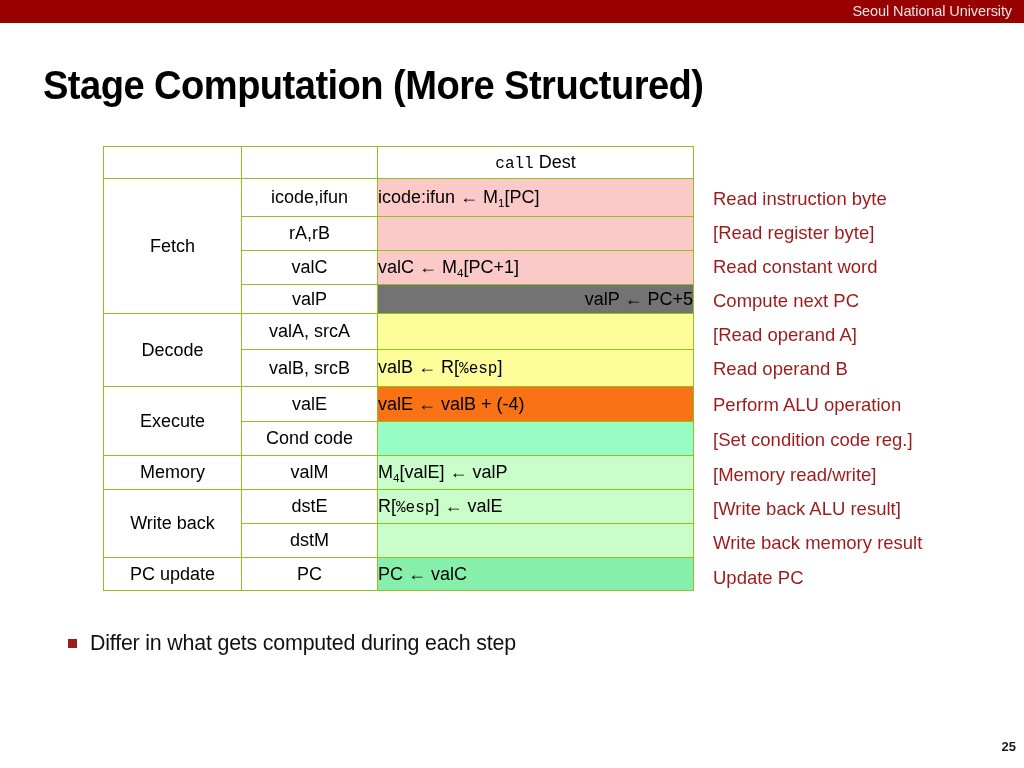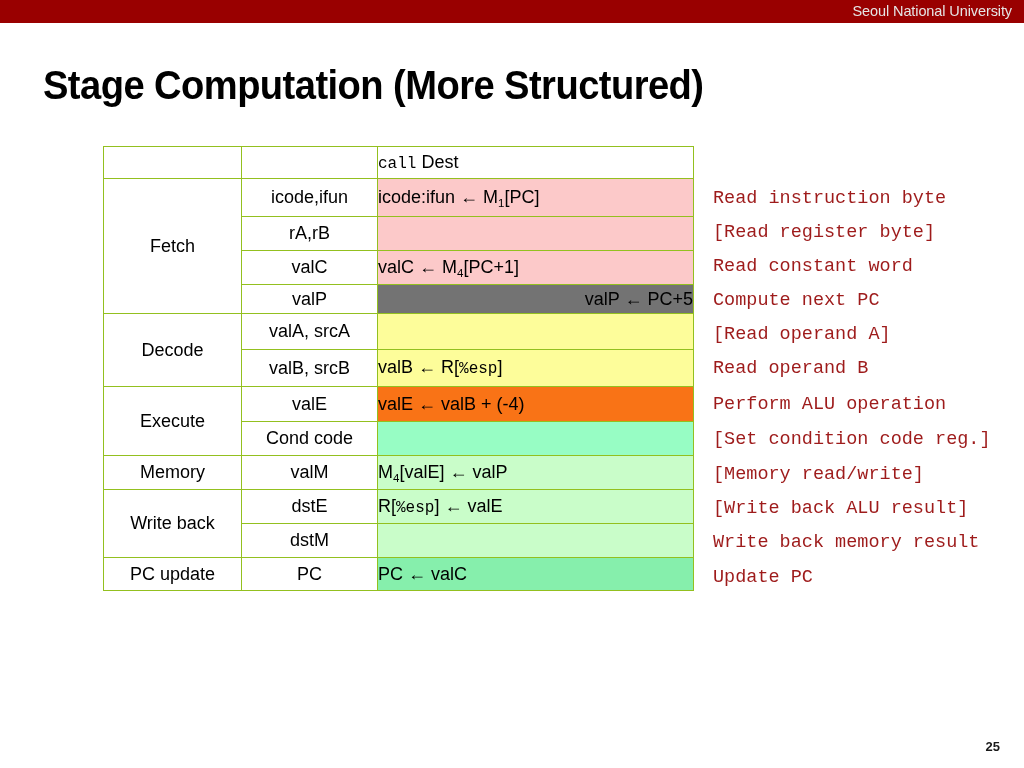--- a/index.html
+++ b/index.html
@@ -77,20 +77,21 @@
     border-top: none;
     border-bottom: none;
     border-right: none;
     background: transparent;
   }
   td.header-cell {
     background: #ffffff;
     font-size: 19px;
     height: 31px;
     padding-left: 5px;
+    text-align: center;
   }
   .bg-white  { background: #ffffff; }
 
   .mono {
     font-family: "Liberation Mono", "DejaVu Sans Mono", monospace;
     font-size: 16px;
   }
   sub {
     font-size: 11.5px;
     vertical-align: baseline;
@@ -101,21 +102,21 @@
   
   .notes {
     position: absolute;
     left: 713px;
     top: 146px;
     width: 305px;
   }
   .note {
     color: #9E1B1B;
     font-size: 18.5px;
-    font-family: Liberation Mono, monospace;
+    font-family: Liberation Sans, sans-serif;
     white-space: nowrap;
     position: absolute;
     left: 0;
   }
 
   
   .bullets {
     position: absolute;
     left: 68px;
     top: 630px;
@@ -139,21 +140,21 @@
     font-family: "Liberation Sans", sans-serif;
     letter-spacing: -0.2px;
     transform: scaleX(0.95);
     transform-origin: left top;
     white-space: nowrap;
   }
 
   
   .page-number {
     position: absolute;
-    right: 24px;
+    right: 8px;
     bottom: 14px;
     font-size: 13px;
     font-weight: bold;
     color: #1a1a1a;
     font-family: "Liberation Sans", sans-serif;
   }
 </style>
 </head>
 <body>
 
@@ -238,15 +239,19 @@
     <div class="note" style="top: 212px;">Read operand B</div>
     <div class="note" style="top: 248px;">Perform ALU operation</div>
     <div class="note" style="top: 283px;">[Set condition code reg.]</div>
     <div class="note" style="top: 318px;">[Memory read/write]</div>
     <div class="note" style="top: 352px;">[Write back ALU result]</div>
     <div class="note" style="top: 386px;">Write back memory result</div>
     <div class="note" style="top: 421px;">Update PC</div>
   </div>
 
 <div class="bullets">
+    <div class="bullet">
+      <span class="bullet-marker"></span>
+      <span class="bullet-text">Differ in what gets computed during each step</span>
+    </div>
   </div>
 
 <div class="page-number">25</div>
 
 </body></html>

